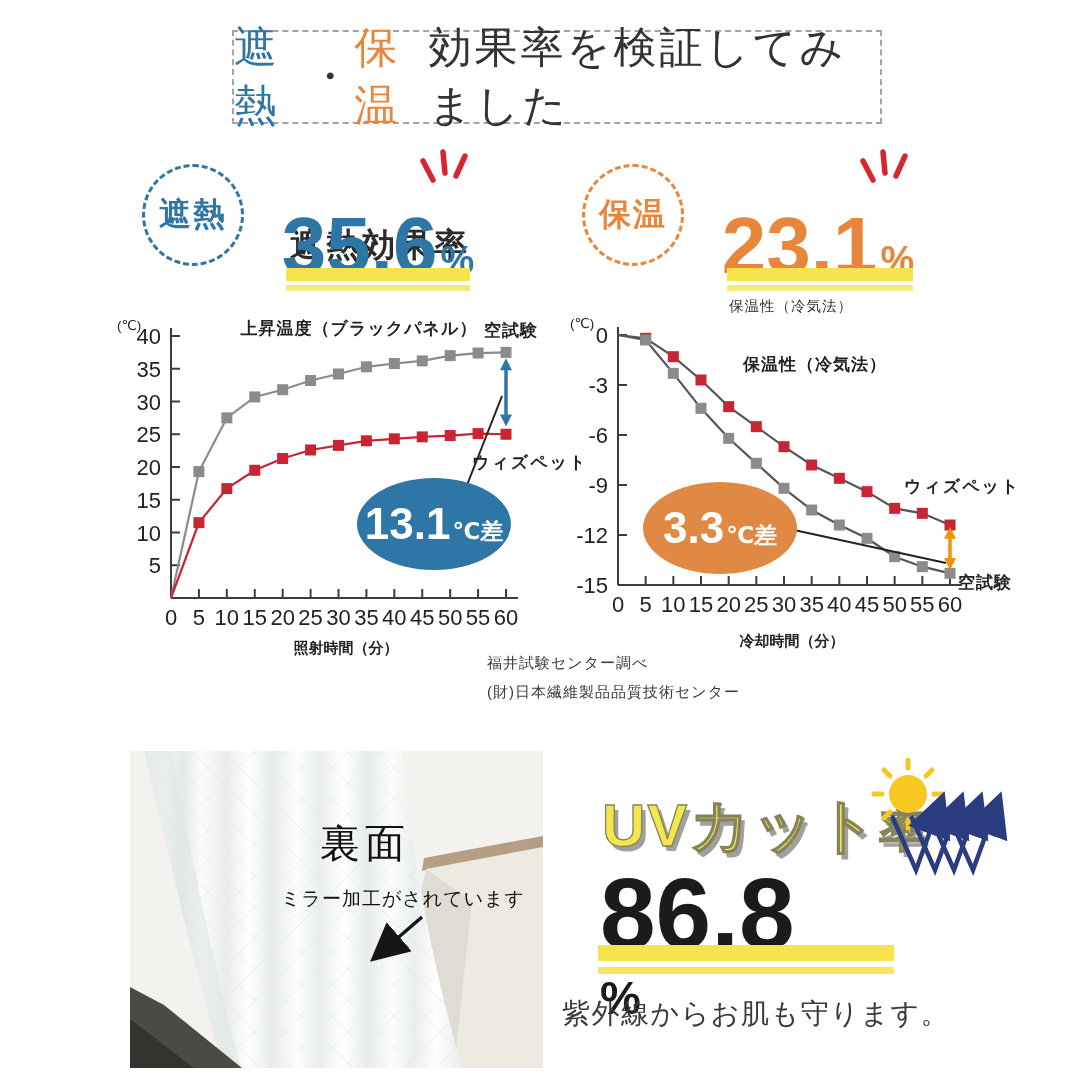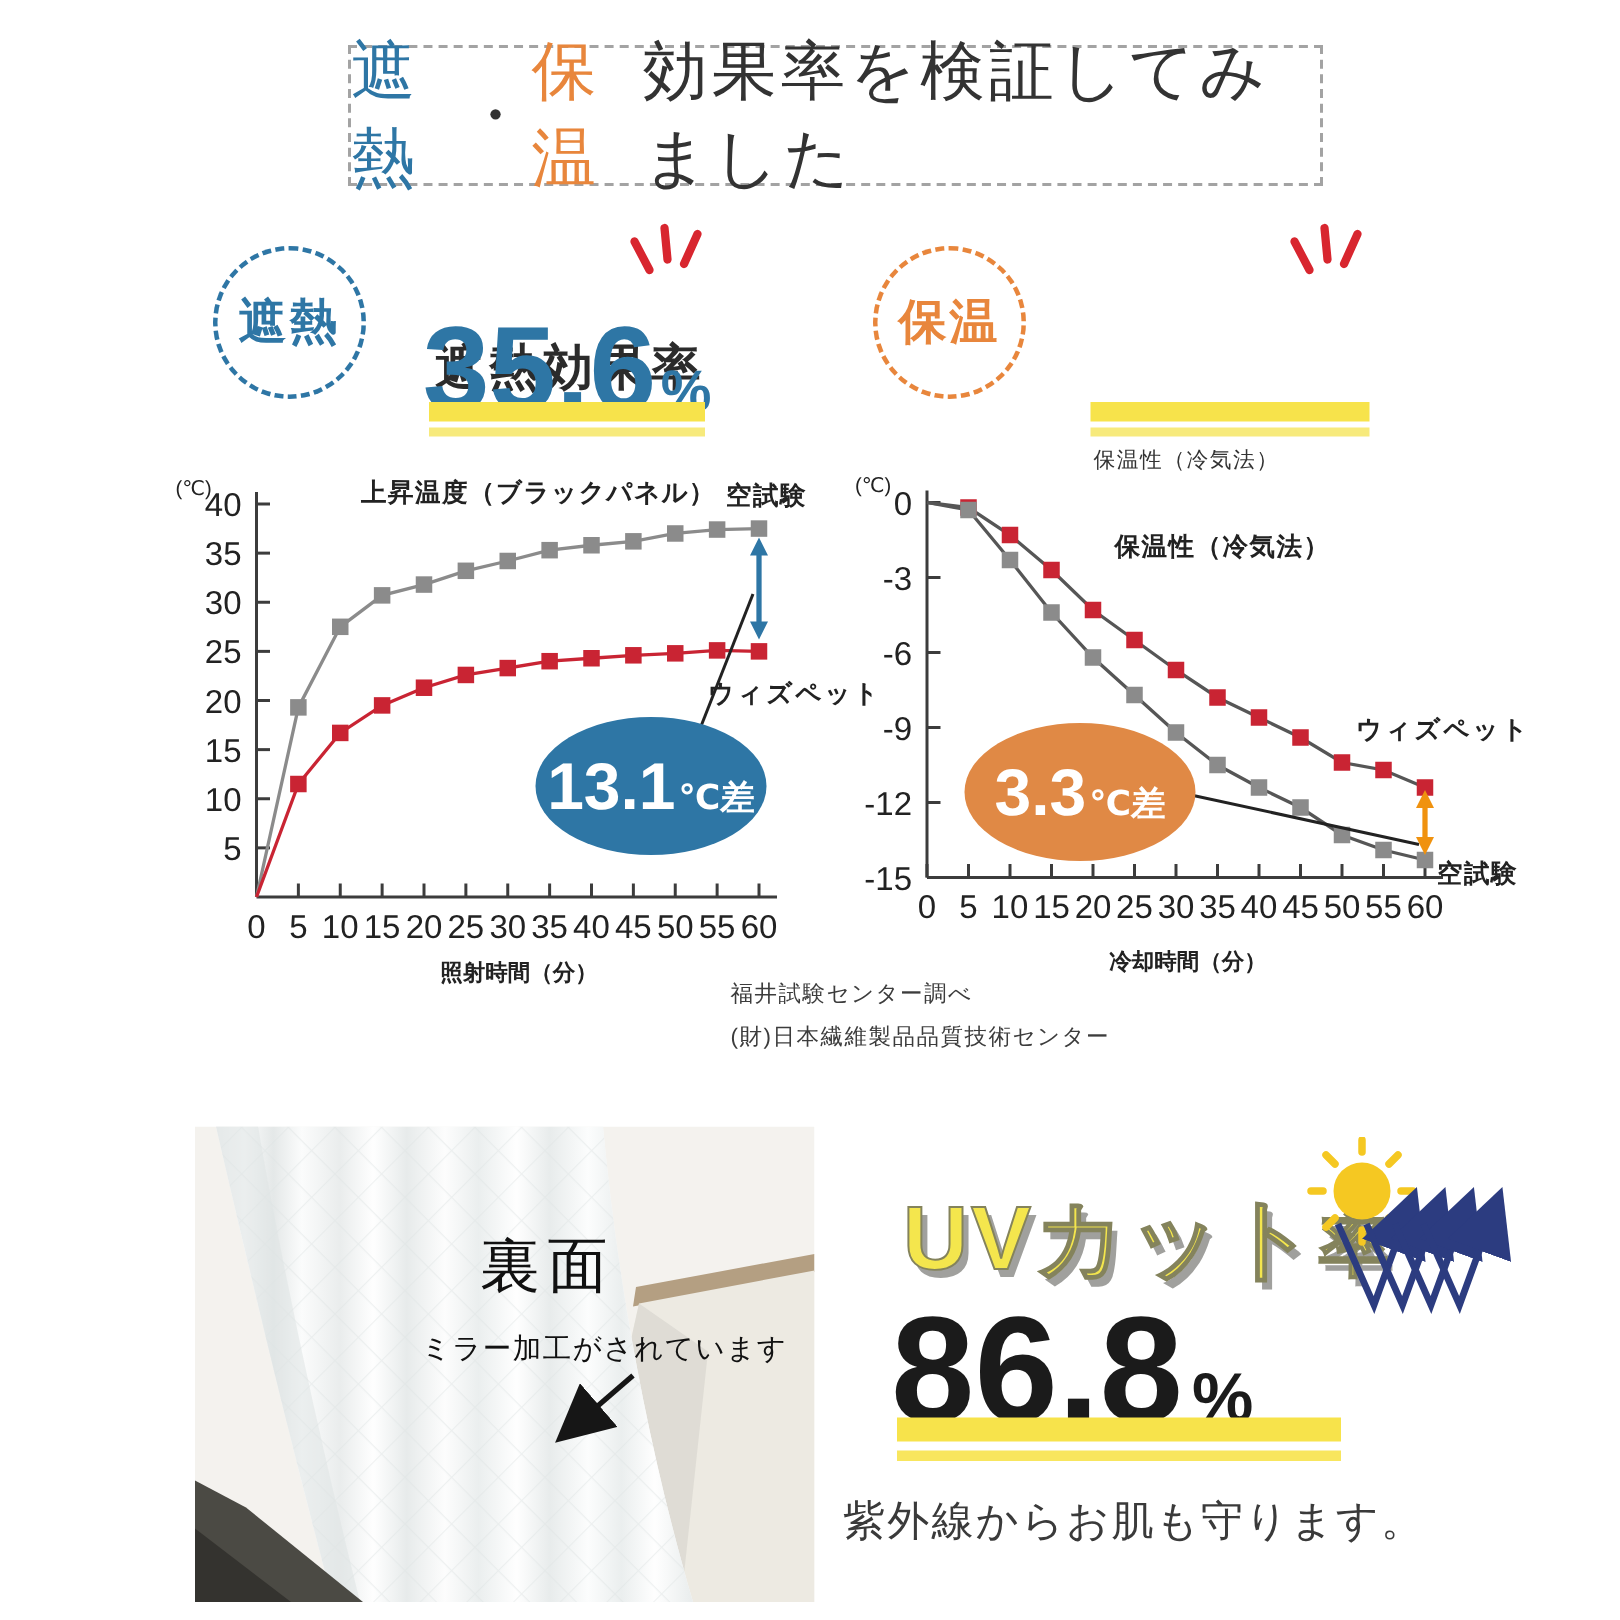--- a/index.html
+++ b/index.html
@@ -44,21 +44,21 @@
   
   #photo{left:130px;top:751px;}
   #photo-label{left:300px;top:816px;width:130px;text-align:center;font-size:40px;letter-spacing:5px;color:#111;font-weight:500;}
   #photo-caption{left:281px;top:886px;font-size:19px;letter-spacing:1px;color:#111;}
 
   
   #uv-heading{left:562px;top:786px;font-weight:700;color:var(--uvyellow);
               text-shadow:4px 5px 0 #a0a09d;-webkit-text-stroke:1.3px #84835c;letter-spacing:2px;}
   .uv-main{font-size:60px;margin-left:40px;} .uv-suffix{font-size:46px;}
   #uv-icon{left:864px;top:758px;}
-  #uv-number{left:594px;top:856px;color:#1b1b1b;font-weight:700;display:flex;align-items:baseline;}
+  #uv-number{left:594px;top:856px;color:#1b1b1b;font-weight:700;display:flex;align-items:baseline;flex-direction:column;}
   #uv-number .num-value{font-size:100px;} #uv-number .num-unit{font-size:46px;margin-left:6px;}
   #uv-ul1{left:598px;top:945px;width:296px;height:16px;background:var(--yellow);}
   #uv-ul2{left:598px;top:967px;width:296px;height:7px;background:#f8e65e;}
   #uv-desc{left:562px;top:992px;font-size:28px;line-height:43px;letter-spacing:1.5px;color:#3a3a3a;}
 </style>
 </head>
 <body>
 
 <div id="canvas">
 
@@ -89,20 +89,23 @@
   <div id="badge-warm" class="badge abs">
     <span>保温</span>
   </div>
   <svg class="emph abs" style="left:855px;top:146px;" width="58" height="40" viewBox="0 0 58 40">
     <g stroke="#d8262f" stroke-width="5.5" stroke-linecap="round">
       <line x1="8" y1="15" x2="18" y2="34"></line>
         <line x1="28" y1="6" x2="30" y2="27"></line>
         <line x1="50" y1="10" x2="41" y2="30"></line>
     </g>
   </svg>
+  <div id="warm-number" class="big-number abs">
+    <span class="num-value">23.1</span><span class="num-unit">%</span>
+  </div>
   <div id="warm-ul1" class="ul1 abs"></div>
   <div id="warm-ul2" class="ul2 abs"></div>
   <div id="warm-note" class="abs">保温性（冷気法）</div>
 
   <svg id="chart-0" class="abs" width="480" height="350" viewBox="0 0 480 350">
       <g stroke="#3c3c3c" stroke-width="2">
         <line x1="70" y1="20" x2="70" y2="290"></line>
         <line x1="70" y1="290" x2="417" y2="290"></line>
         <line x1="70" y1="28" x2="79" y2="28"></line>
         <line x1="70" y1="60.75" x2="79" y2="60.75"></line>

